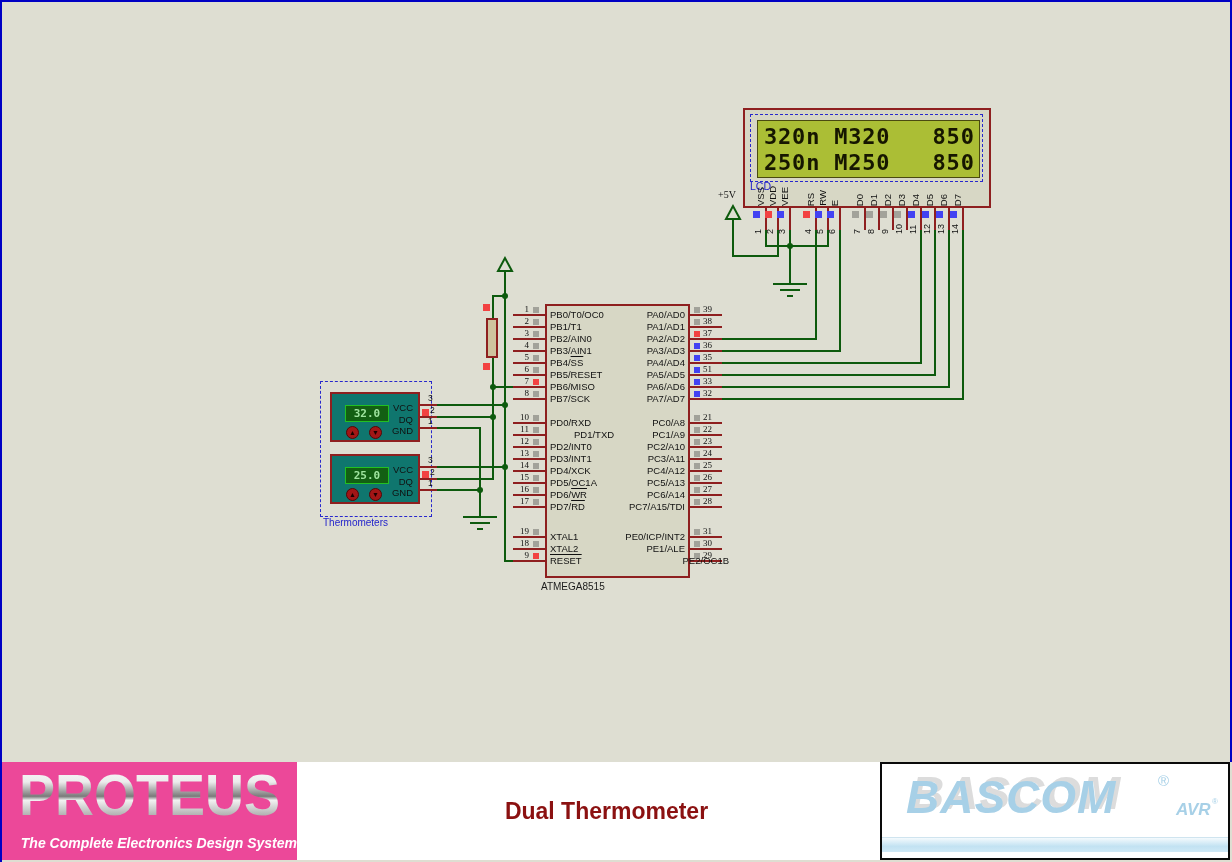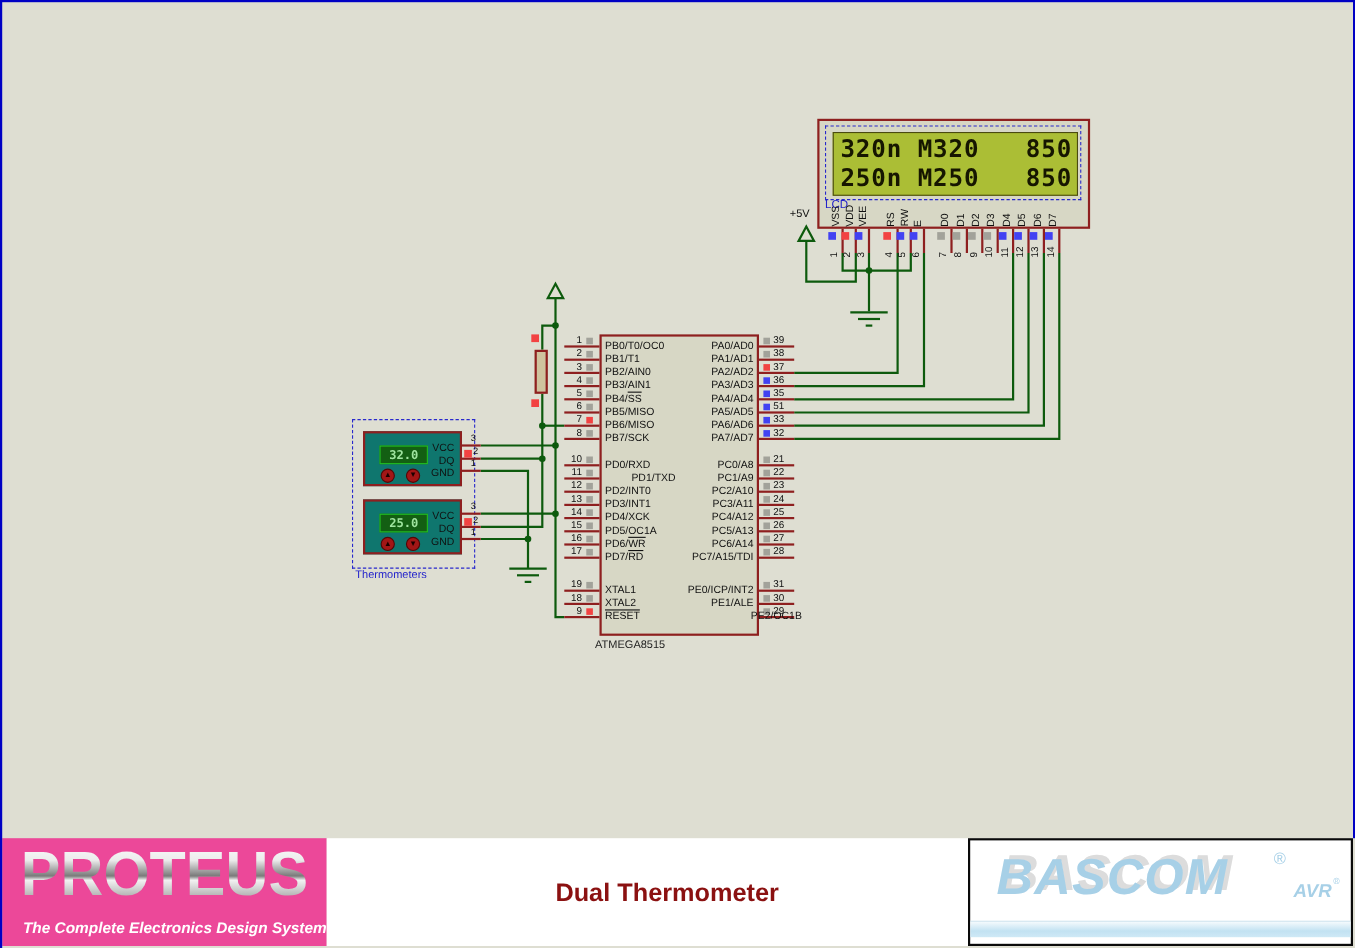--- a/index.html
+++ b/index.html
@@ -10,21 +10,21 @@
   svg{position:absolute;left:0;top:0;}
 
   
   .comp{position:absolute;background:#D7D7C5;border:2px solid #8E1F1F;box-sizing:border-box;}
   .pin-leg,.pin-stub{position:absolute;background:#8E1F1F;}
   .sq6{position:absolute;width:6px;height:6px;}
   .sq7{position:absolute;width:7px;height:7px;}
   .st-gray{background:#A2A29A;}
   .st-red{background:#F24242;}
   .st-blue{background:#4242F2;}
-  .num9{position:absolute;font-size:9px;color:#111;line-height:10px;}
+  .num9{position:absolute;font-size:9px;color:#111;line-height:10px;font-family:Liberation Serif, serif;}
   .num8{position:absolute;font-size:8.5px;color:#111;line-height:9px;}
   .ar{text-align:right;}
   .pinlbl{position:absolute;font-size:9.5px;color:#111;white-space:nowrap;line-height:11px;}
   .bar{text-decoration:overline;}
   .vtext{position:absolute;writing-mode:vertical-rl;transform:rotate(180deg);
          width:11px;line-height:11px;font-size:9px;color:#111;text-align:left;}
   .dashbox{position:absolute;border:1px dashed #2828CC;box-sizing:border-box;}
   .bluelbl{position:absolute;font-size:10.5px;color:#2323CB;line-height:11px;}
   .mcu-name{position:absolute;font-size:10px;color:#1c1c1c;}
 
@@ -209,21 +209,21 @@
         <div class="num9 ar" style="left: 505px; top: 340px; width: 24px;">4</div>
         <div class="sq6 st-gray" style="left: 533px; top: 343px;"></div>
         <div class="pinlbl" style="left: 550px; top: 345px; width: 133px;">PB3/AIN1</div>
         <div class="pin-stub" style="left: 513px; top: 362px; width: 32px; height: 2px;"></div>
         <div class="num9 ar" style="left: 505px; top: 352px; width: 24px;">5</div>
         <div class="sq6 st-gray" style="left: 533px; top: 355px;"></div>
         <div class="pinlbl" style="left: 550px; top: 357px; width: 133px;">PB4/<span class="bar">SS</span></div>
         <div class="pin-stub" style="left: 513px; top: 374px; width: 32px; height: 2px;"></div>
         <div class="num9 ar" style="left: 505px; top: 364px; width: 24px;">6</div>
         <div class="sq6 st-gray" style="left: 533px; top: 367px;"></div>
-        <div class="pinlbl" style="left: 550px; top: 369px; width: 133px;">PB5/MISO</div>
+        <div class="pinlbl" style="left: 550px; top: 369px; width: 133px;">PB5/RESET</div>
         <div class="pin-stub" style="left: 513px; top: 386px; width: 32px; height: 2px;"></div>
         <div class="num9 ar" style="left: 505px; top: 376px; width: 24px;">7</div>
         <div class="sq6 st-red" style="left: 533px; top: 379px;"></div>
         <div class="pinlbl" style="left: 550px; top: 381px; width: 133px;">PB6/MISO</div>
         <div class="pin-stub" style="left: 513px; top: 398px; width: 32px; height: 2px;"></div>
         <div class="num9 ar" style="left: 505px; top: 388px; width: 24px;">8</div>
         <div class="sq6 st-gray" style="left: 533px; top: 391px;"></div>
         <div class="pinlbl" style="left: 550px; top: 393px; width: 133px;">PB7/SCK</div>
         <div class="pin-stub" style="left: 513px; top: 422px; width: 32px; height: 2px;"></div>
         <div class="num9 ar" style="left: 505px; top: 412px; width: 24px;">10</div>

